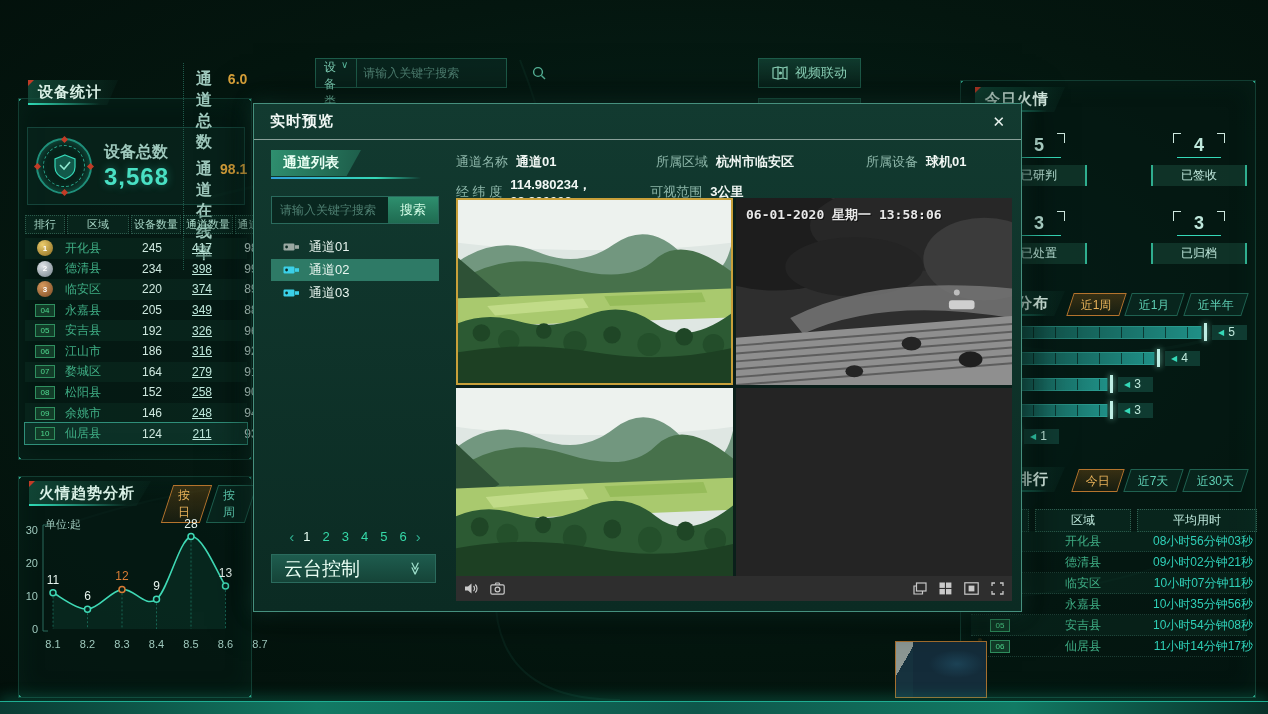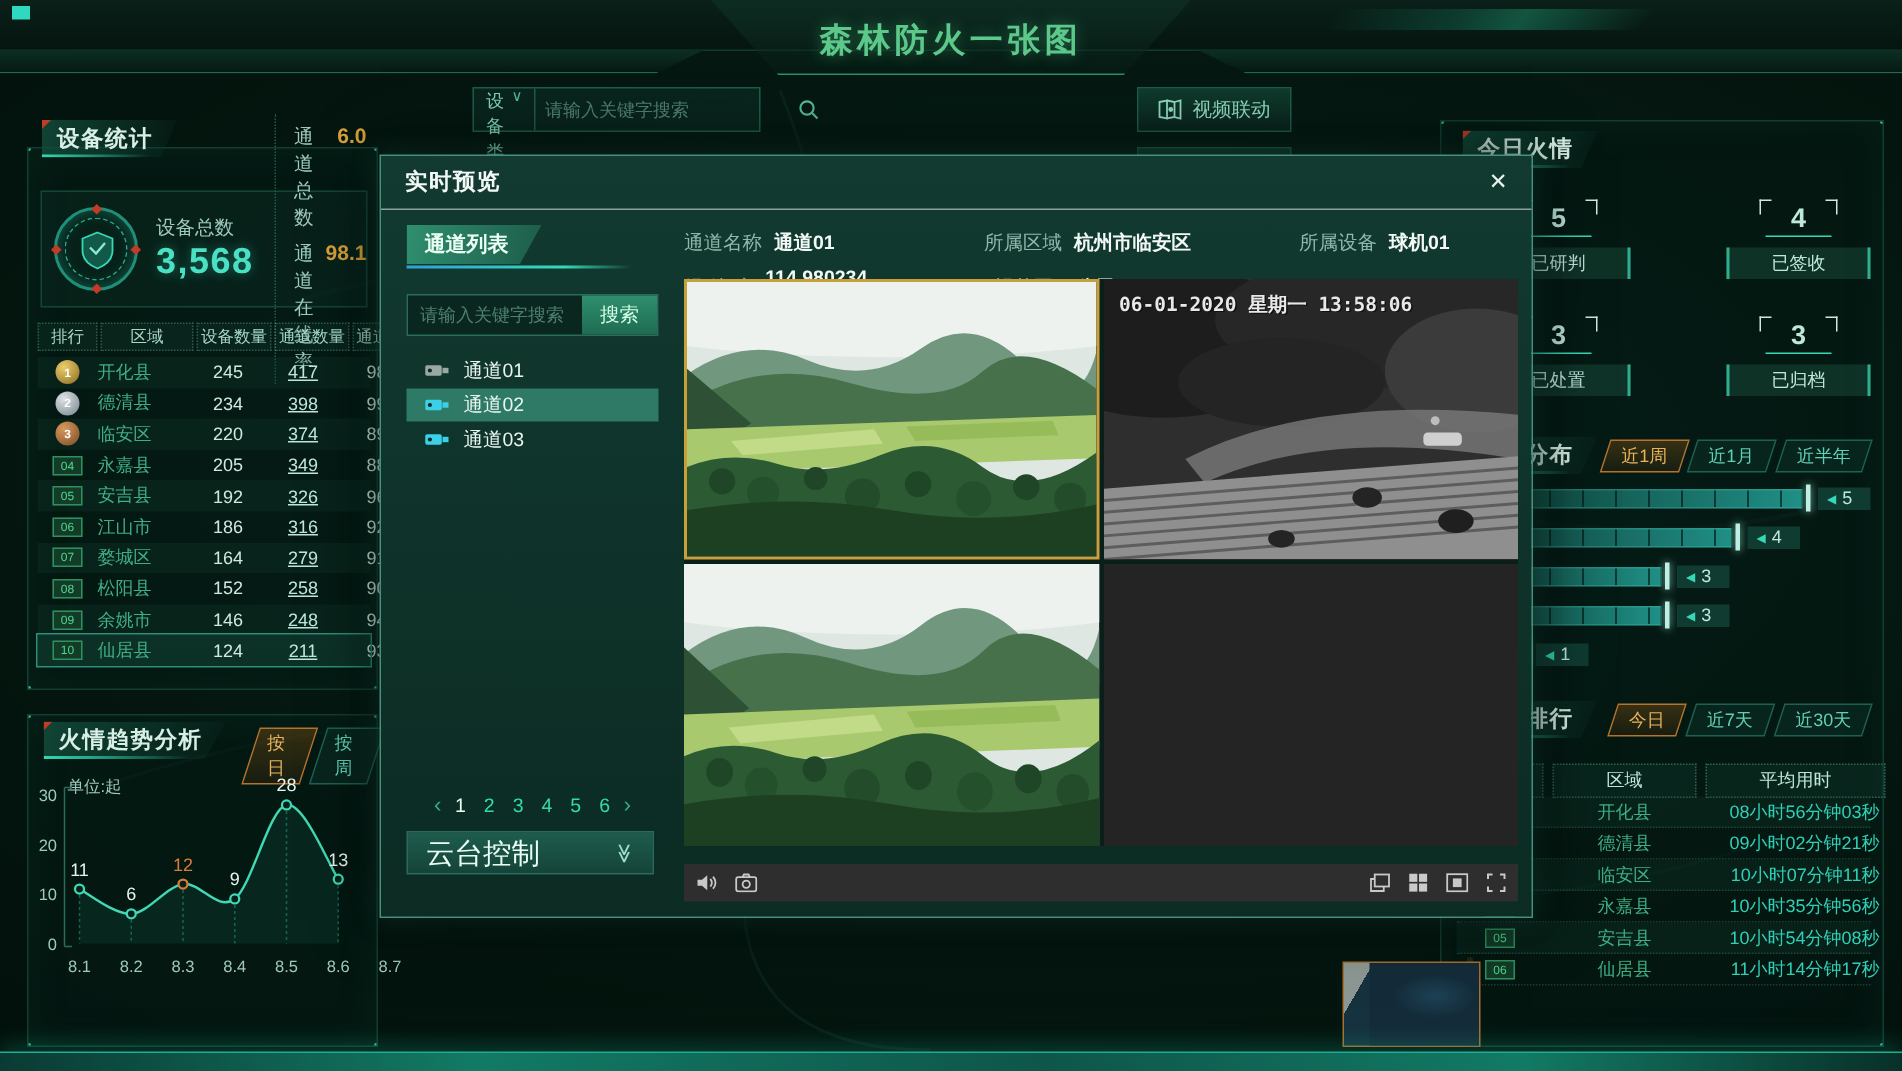--- a/index.html
+++ b/index.html
@@ -69,21 +69,21 @@
   
   .lp1{left:18px;top:98px;width:234px;height:362px;}
   .lp1-title{position:absolute;left:28px;top:80px;z-index:2;font-family:Liberation Mono, monospace;}
   .stats-card{position:absolute;left:8px;top:28px;width:218px;height:78px;background:rgba(12,44,36,.45);border:1px solid #14443a;display:flex;align-items:center;}
   .gauge-s{position:relative;width:56px;height:56px;margin-left:8px;flex:none;border-radius:50%;border:2px solid #1f8f7a;box-shadow:0 0 10px rgba(40,180,150,.4) inset;}
   .gauge-s .ring2{position:absolute;inset:5px;border-radius:50%;border:1px dashed #2aa88d;}
   .gauge-s .dmd{position:absolute;width:5px;height:5px;background:#c23b26;transform:rotate(45deg);}
   .gauge-s .dmd.t{left:24px;top:-3px}.gauge-s .dmd.b{left:24px;bottom:-3px}.gauge-s .dmd.l{top:24px;left:-3px}.gauge-s .dmd.r{top:24px;right:-3px}
   .gauge-s svg{position:absolute;left:16px;top:14px;}
   .stat-col{margin-left:12px;}
-  .stat-lab{font-size:13px;color:#9fc9bd;}
+  .stat-lab{font-size:16px;color:#9fc9bd;font-weight:bold;}
   .stat-big{font-size:24px;font-weight:bold;color:#49e0c4;letter-spacing:1px;text-shadow:0 0 8px rgba(60,220,190,.4);}
   .stat-col2{margin-left:14px;border-left:1px dotted #1f5c4c;padding-left:12px;}
   .stat-row2{display:flex;align-items:baseline;gap:8px;margin:6px 0;}
   .stat-val2{font-size:14px;font-weight:bold;color:#d9a23a;}
 
   
   .dt{position:absolute;left:6px;top:116px;right:4px;}
   .dt-head{display:grid;grid-template-columns:40px 62px 50px 50px 60px;gap:2px;margin-bottom:4px;}
   .dt-head span{font-size:11px;color:#a8d8c8;text-align:center;border:1px dotted rgba(110,190,165,.35);padding:1px 0;background:rgba(20,70,55,.25);}
   .dt-row{display:grid;grid-template-columns:40px 62px 50px 50px 60px;align-items:center;height:20.6px;font-size:12px;}
@@ -166,21 +166,21 @@
      display:flex;align-items:center;justify-content:space-between;padding:0 12px;cursor:pointer;}
   .ptz .t{color:#eafff4;font-size:19px;}
   .ptz .chev{display:inline-block;color:#9fe0cc;font-size:13px;transform:rotate(90deg);}
 
   .m-info{position:absolute;left:202px;top:46px;right:12px;}
   .m-irow{display:flex;align-items:center;height:24px;margin-bottom:6px;}
   .m-il{color:#8fb8ab;font-size:13px;flex:none;}
   .m-iv{color:#f2f8f5;font-size:13px;font-weight:bold;margin-left:8px;flex:none;}
   .w1{width:140px}.w2{width:150px}
 
-  .vgrid{position:absolute;left:202px;top:82px;width:556px;height:378px;background:#0a1f1a;}
+  .vgrid{position:absolute;left:202px;top:94px;width:556px;height:378px;background:#0a1f1a;}
   .vpane{position:absolute;overflow:hidden;background:#161616;}
   .vp-tl{left:0;top:0;width:277px;height:187px;border:2px solid #c8a03a;}
   .vp-tr{left:280px;top:0;width:276px;height:187px;}
   .vp-bl{left:0;top:190px;width:277px;height:188px;}
   .vp-br{left:280px;top:190px;width:276px;height:188px;background:#242424;}
   .vpane svg{width:100%;height:100%;}
   .osd{position:absolute;left:10px;top:8px;color:#e8e8e8;font-family:"DejaVu Sans Mono","Liberation Mono",monospace;font-size:13px;font-weight:bold;text-shadow:1px 1px 0 #111;}
   .vtoolbar{position:absolute;left:202px;top:472px;width:556px;height:25px;background:#2e2e2e;display:flex;align-items:center;padding:0 8px;gap:12px;}
   .vtoolbar .spacer{flex:1}
   .vticon{display:flex;align-items:center;cursor:pointer;}
@@ -240,29 +240,20 @@
   <svg class="bg-deco" width="1268" height="714">
     <path d="M200,200 Q480,120 760,260 T1240,330" stroke="#0c2d23" stroke-width="3" fill="none"></path>
     <path d="M80,520 Q360,430 640,540 T1180,560" stroke="#0b271f" stroke-width="2" fill="none"></path>
     <path d="M520,60 Q600,260 520,480 T620,700" stroke="#0c2d23" stroke-width="2" fill="none"></path>
     <ellipse cx="820" cy="420" rx="260" ry="150" fill="#06201a" opacity="0.5"></ellipse>
     <ellipse cx="420" cy="300" rx="200" ry="120" fill="#071f18" opacity="0.4"></ellipse>
     <circle cx="700" cy="120" r="2" fill="#b5742d" opacity="0.7"></circle>
     <circle cx="980" cy="640" r="2" fill="#b5742d" opacity="0.6"></circle>
   </svg>
 
-  <div class="hdr">
-    <div class="hdr-bar"></div>
-    <div class="hdr-wing l"></div>
-    <div class="hdr-wing r"></div>
-    <div class="hdr-center"></div>
-    <div class="hdr-streak"></div>
-    <div class="hdr-title">森林防火一张图</div>
-    <div class="hdr-mark"></div>
-  </div>
 
   <div class="search-bar corners">
     <div class="sb-type">
       <span>设备类型</span>
       <span class="chev">∨</span>
     </div>
     <input class="sb-input" placeholder="请输入关键字搜索" style="">
     <span style="padding:0 8px">
       <svg width="14" height="14" viewBox="0 0 14 14">
           <circle cx="6" cy="6" r="4.4" fill="none" stroke="#58b89c" stroke-width="1.4"></circle>

